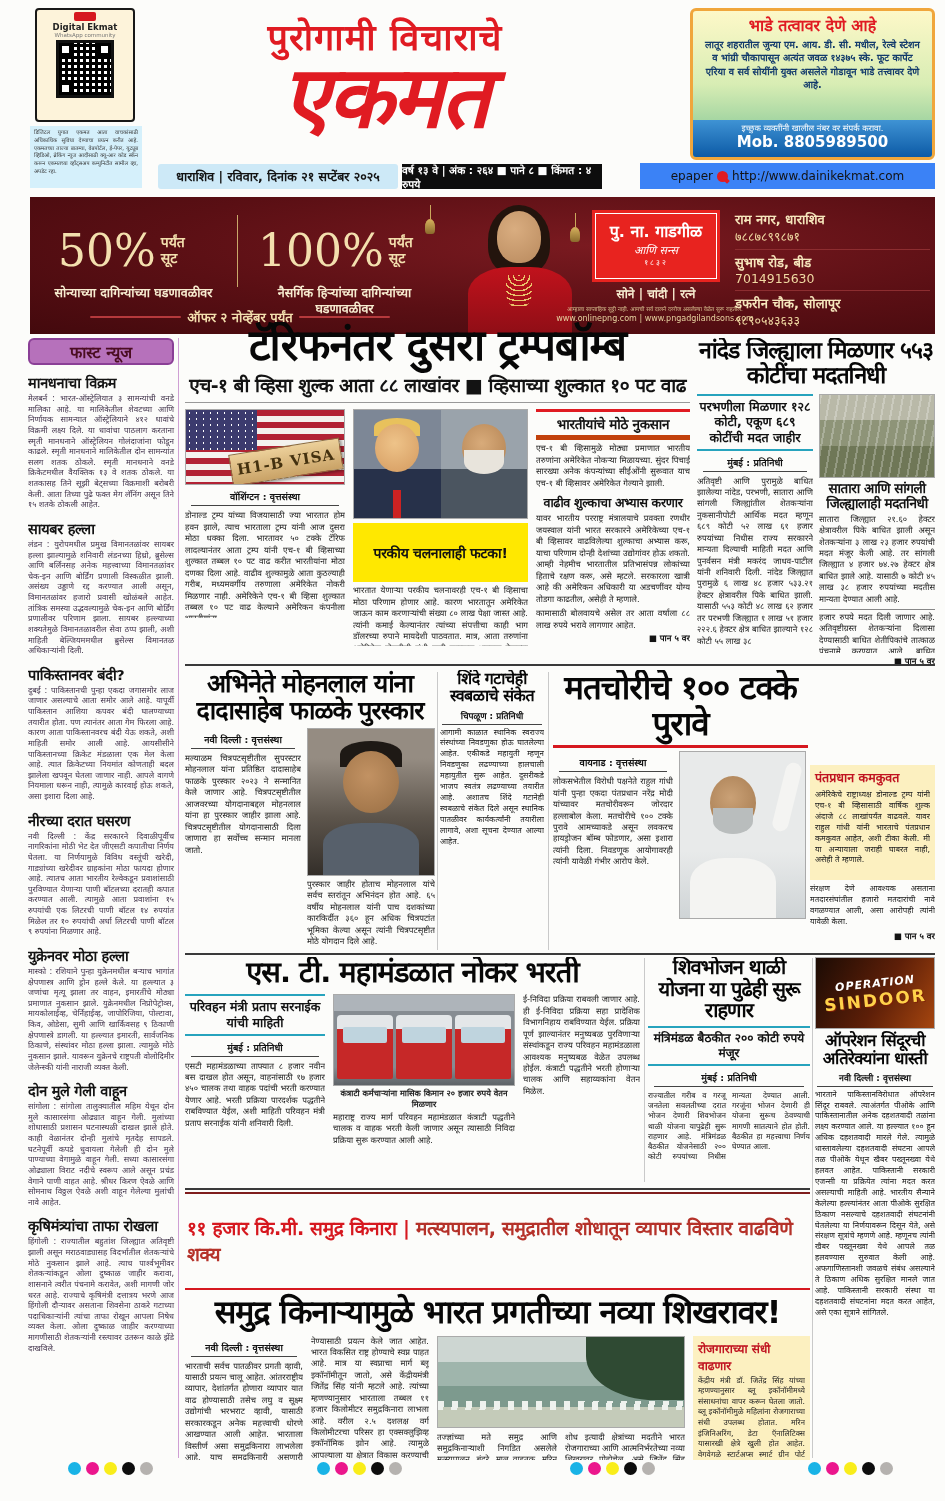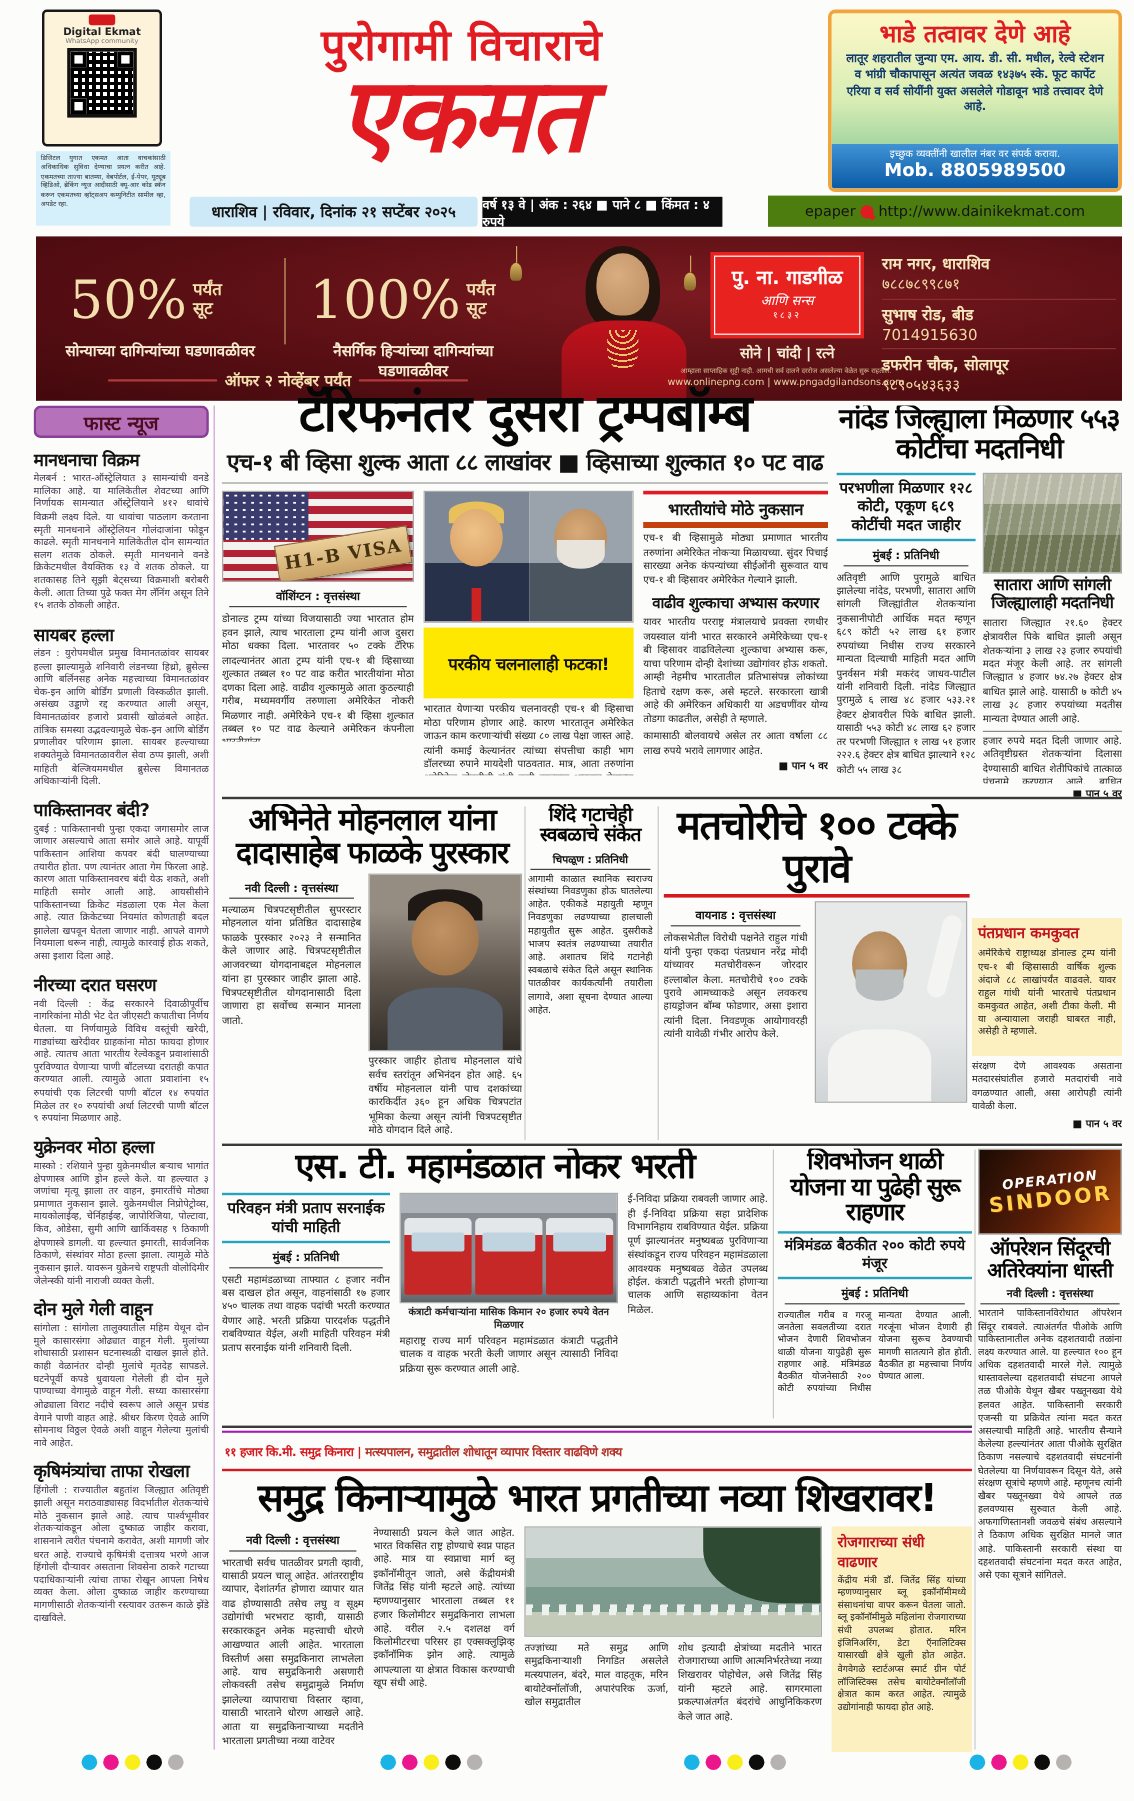--- a/index.html
+++ b/index.html
@@ -20,29 +20,29 @@
   .f1{top:0;left:0}.f2{top:0;right:0}.f3{bottom:0;left:0}
   .qr-note { left:30px; top:126px; width:112px; height:62px; background:#d5f0fb; font-size:5.4px; line-height:1.45; color:#333; padding:3px 4px; text-align:justify; }
 
   .masthead { left:150px; top:12px; width:470px; text-align:center; }
   .mh-tag { font-size:36px; font-weight:bold; color:#e01b22; letter-spacing:1px; }
   .mh-title { font-size:86px; font-weight:bold; font-style:italic; color:#e01b22; line-height:.95; margin-top:-4px; letter-spacing:-2px; }
   .mh-founder { font-size:10px; color:#444; text-align:right; padding-right:30px; margin-top:-2px; }
 
   .rent-ad { left:690px; top:8px; width:245px; height:152px; border:3px solid #f0a63c; border-radius:6px; overflow:hidden;
     background:linear-gradient(180deg,#fdf8c8 0%,#d8edb4 50%,#9fd3a0 78%); text-align:center; }
-  .rent-title { font-size:20px; font-weight:bold; color:#e01b22; padding-top:3px; }
+  .rent-title { font-size:16px; font-weight:bold; color:#e01b22; padding-top:3px; }
   .rent-body { font-size:9.6px; font-weight:bold; color:#123a6b; line-height:1.4; padding:2px 8px; }
   .rent-strip { position:absolute; left:0; right:0; bottom:0; height:37px; background:linear-gradient(#3f93d4,#0c5aa6); color:#fff; }
   .rent-contact { font-size:8.3px; padding-top:2px; }
   .rent-mob { font-size:15px; font-weight:bold; }
 
   .place-box { left:158px; top:164px; width:240px; height:25px; background:#cde9f7; border-radius:3px; font-size:12.5px; font-weight:bold; display:flex; align-items:center; justify-content:center; }
   .issue-box { left:402px; top:164px; width:200px; height:25px; background:#0d0d0d; color:#fff; font-size:10.5px; font-weight:bold; display:flex; align-items:center; justify-content:center; }
-  .epaper-strip { left:640px; top:163px; width:295px; height:26px; background:#4d7c0f; display:flex; align-items:center; justify-content:center; gap:4px; font-size:12px; }
+  .epaper-strip { left:640px; top:163px; width:295px; height:26px; background:#3b82f6; display:flex; align-items:center; justify-content:center; gap:4px; font-size:12px; }
   .ep-icon { width:11px; height:11px; border-radius:50%; background:#e01b22; display:inline-block; position:relative; }
   .ep-icon::after { content:""; position:absolute; right:-1px; bottom:-1px; width:4px; height:4px; background:#e01b22; transform:rotate(45deg); }
 
   
   .banner { left:30px; top:197px; width:905px; height:137px; background:radial-gradient(ellipse at 62% 35%, #7a1a20 0%, #5a0f14 55%, #43090d 100%); color:#f3dfae; overflow:hidden; }
   .offer { position:absolute; display:flex; align-items:flex-start; gap:5px; }
   .offer-pct { font-family:"DejaVu Serif",serif; font-size:44px; line-height:1; color:#f3dfae; }
   .offer-sut { font-size:14px; font-weight:bold; line-height:1.15; padding-top:5px; }
   .offer-desc { position:absolute; font-size:12.5px; font-weight:bold; text-align:center; line-height:1.3; color:#f7ecd0; }
   .vdiv { position:absolute; left:207px; top:18px; width:1px; height:72px; background:#c9a86a; }
@@ -172,21 +172,21 @@
   .sindoor { left:815px; top:957px; width:120px; height:500px; overflow:hidden; }
   .sin-photo { width:100%; height:72px; background:linear-gradient(120deg,#1b0b04,#5e1f08 55%,#a6460f); display:flex; flex-direction:column; align-items:center; justify-content:center; }
   .sin-t1 { color:#fff; font-size:11px; font-weight:bold; font-style:italic; transform:rotate(-6deg); letter-spacing:1px; }
   .sin-t2 { color:#ffd24a; font-size:17px; font-weight:bold; letter-spacing:2px; text-shadow:1px 1px 0 #7e1d06; transform:rotate(-6deg); }
   .sin-hl { font-size:16.5px; margin-top:3px; letter-spacing:-.5px; }
   .sindoor .byline { font-size:8.8px; margin:2px 2px 3px; }
   .sindoor .body-txt { font-size:7.9px; }
 
   
   .samudra { left:185px; top:1192px; width:625px; height:268px; overflow:hidden; }
-  .kicker { border-top:2px solid #a21caf; border-bottom:2px solid #d6181f; padding:8px 2px; font-size:10px; letter-spacing:-.3px; }
+  .kicker { border-top:2px solid #7f1d1d; border-bottom:2px solid #d6181f; padding:21px 2px; font-size:19px; letter-spacing:-.3px; }
   .kick-b { font-weight:bold; color:#d6181f; }
   .kick-r { color:#b5322a; font-weight:bold; }
   .sam-hl { font-size:32px; margin-top:5px; }
   .sam-cols { display:flex; gap:8px; margin-top:6px; height:190px; }
   .sam-c1,.sam-c2 { width:118px; }
   .sam-mid { width:248px; }
   .beach-photo { width:100%; height:92px; background:linear-gradient(180deg,#cdd6d2 0 28%,#9fb5ac 28% 55%,#7d9a8e 55% 78%,#c4cbb9 78%); }
   .beach-trees { position:absolute; right:0; top:0; width:40%; height:70%; background:#2f4a33; border-radius:0 0 0 70%; }
   .beach-foam { position:absolute; left:0; bottom:18%; width:100%; height:10%; background:repeating-linear-gradient(95deg,#eef2ee 0 6px,transparent 6px 14px); }
   .sam-mid-cols { display:flex; gap:8px; margin-top:4px; }

